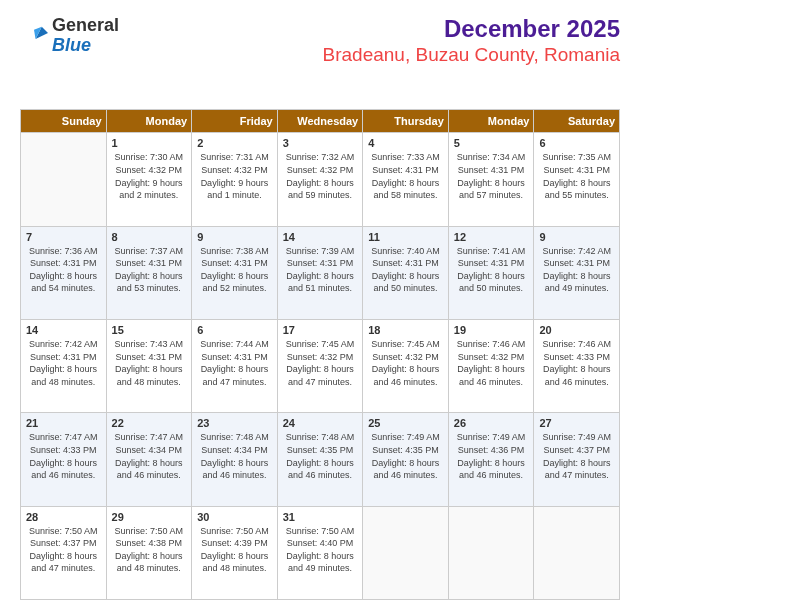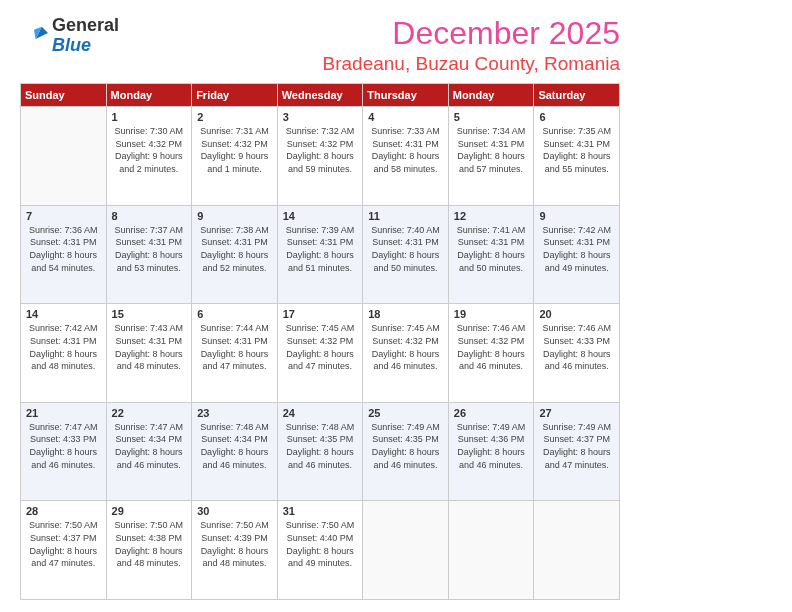--- a/index.html
+++ b/index.html
@@ -9,20 +9,21 @@
       font-family: Arial, sans-serif;
       background: #fff;
       overflow: hidden;
     }
     .page {
       width: 640px;
       height: 612px;
       padding: 16px 20px 12px 20px;
       display: flex;
       flex-direction: column;
+      gap: 35px;
     }
     .header {
       display: flex;
       justify-content: space-between;
       align-items: flex-start;
       margin-bottom: 8px;
     }
     .logo {
       display: flex;
       align-items: center;
@@ -36,44 +37,44 @@
     .logo-general { color: #333; }
     .logo-blue { color: #1a6fba; font-style: italic; }
     .logo-icon {
       width: 28px;
       height: 28px;
     }
     .title-block {
       text-align: right;
     }
     .month-title {
-      font-size: 32px;
-      font-weight: normal;
-      color: #ec4899;
+      font-size: 24px;
+      font-weight: bold;
+      color: #4c1d95;
       line-height: 1.1;
     }
     .location {
       font-size: 19px;
       color: #ef4444;
       margin-top: 2px;
     }
     .calendar {
       flex: 1;
       border: 1px solid #ccc;
       border-collapse: collapse;
       width: 100%;
       table-layout: fixed;
     }
     .calendar th {
-      background-color: #b91c1c;
+      background-color: #a16207;
       color: #fff;
       font-size: 11px;
       font-weight: bold;
       padding: 5px 4px;
-      text-align: left;
+      text-align: right;
       border: 1px solid #ccc;
     }
     .calendar td {
       border: 1px solid #ccc;
       vertical-align: top;
       padding: 4px 5px;
       font-size: 9.5px;
       color: #333;
       height: 88px;
     }

